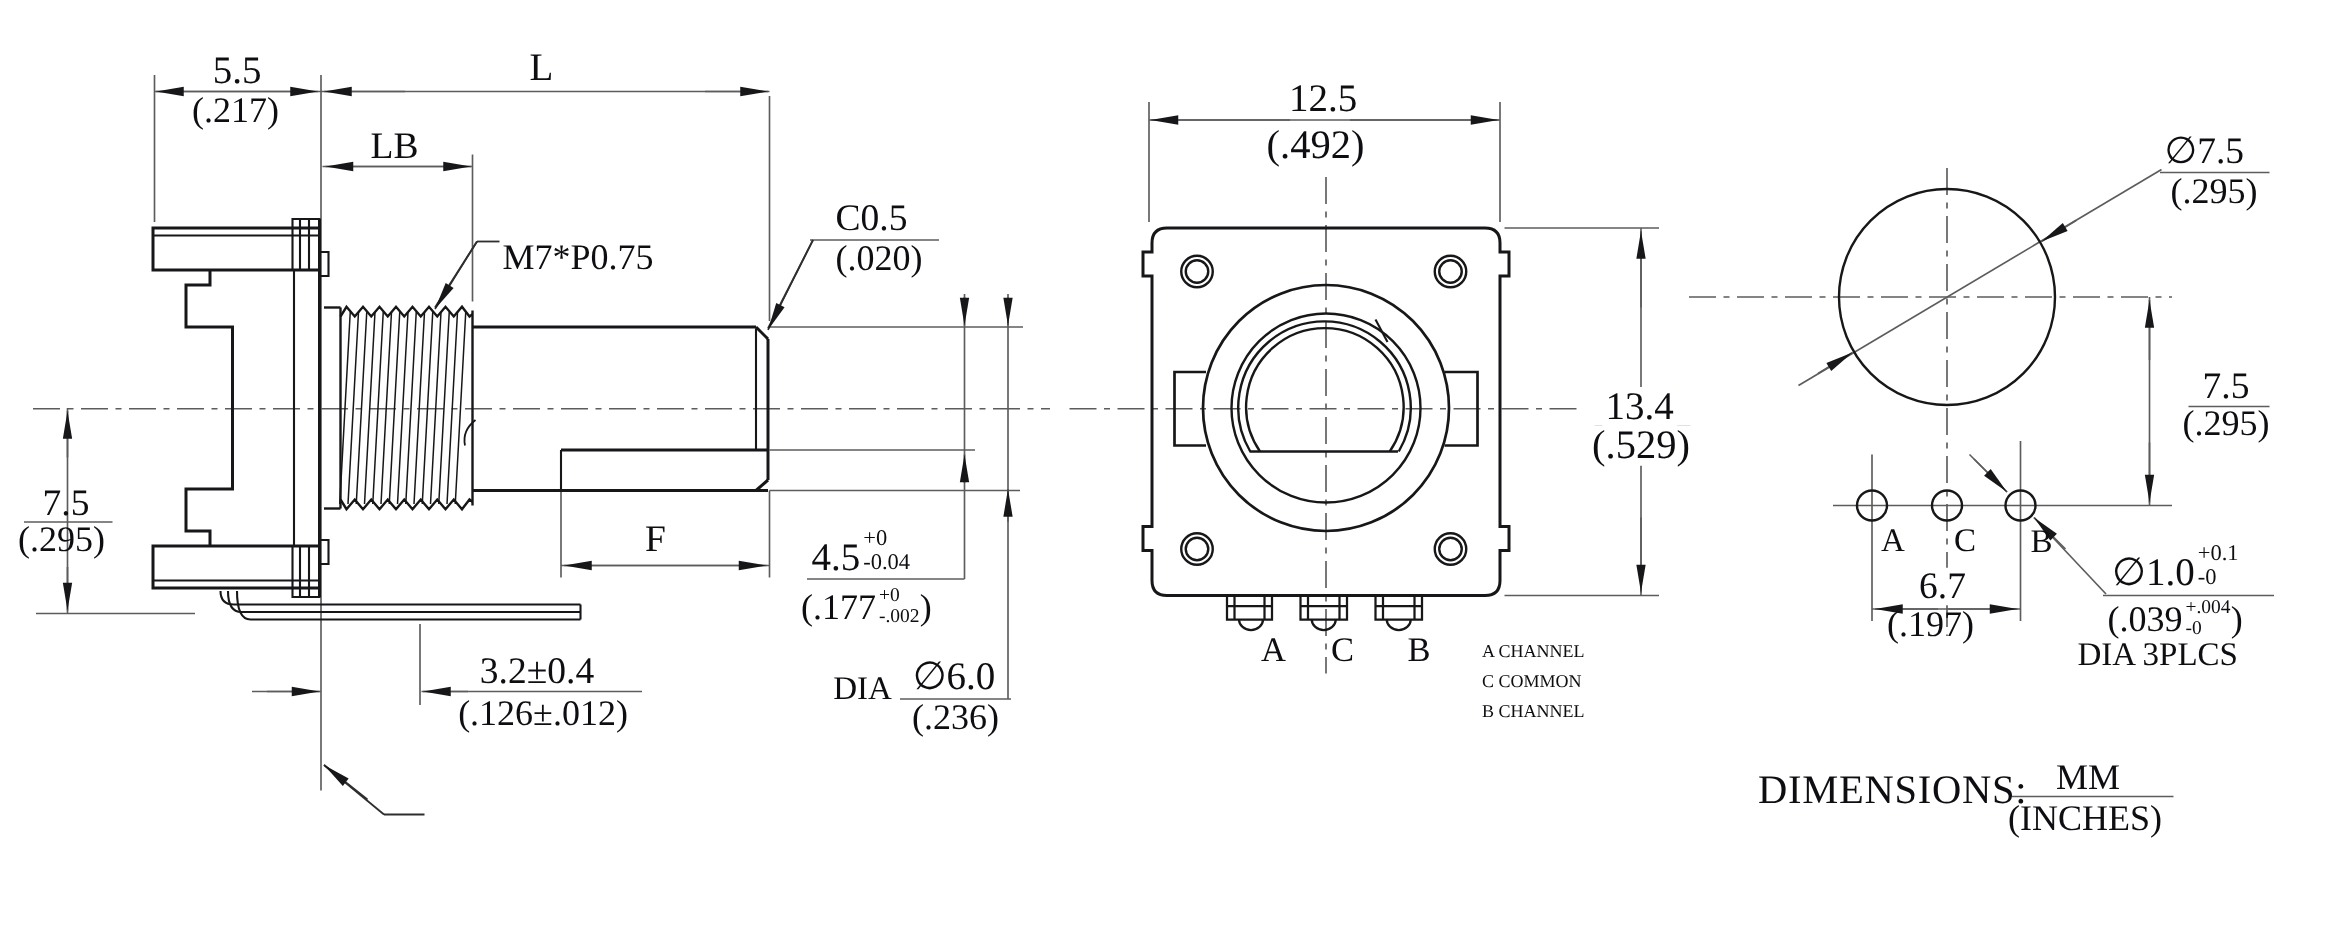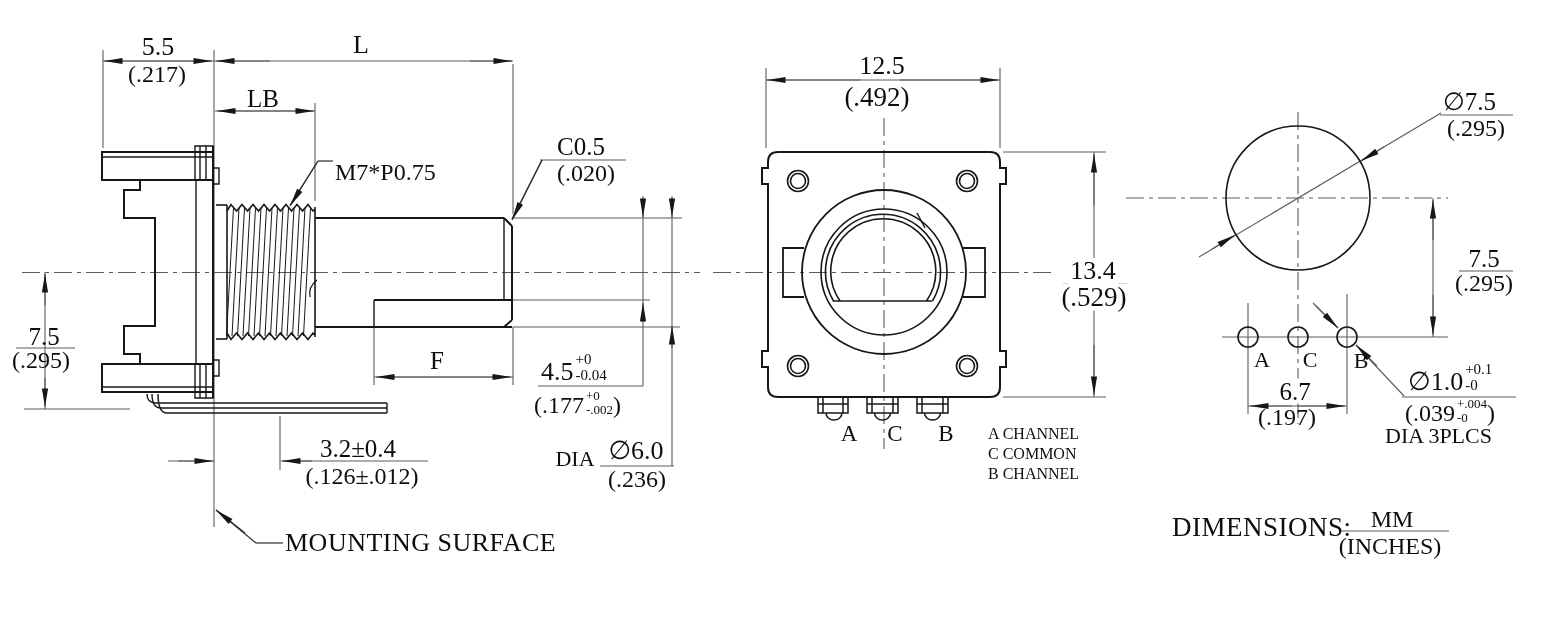--- a/index.html
+++ b/index.html
@@ -10,21 +10,21 @@
   .c{transform:translate(-50%,-50%);text-align:center;}
   .l{transform:translate(0,-50%);}
   .bgw{background:#ffffff;padding:0 2px;}
   .s26{font-size:26px;}
   .s25{font-size:25px;}
   .s24{font-size:24px;}
   .s23{font-size:23px;}
   .s22{font-size:22px;}
   .s21{font-size:27px;}
   .s20{font-size:24px;}
-  .s16{font-size:16px;}
+  .s16{font-size:12px;}
   .row{display:inline-flex;align-items:flex-end;}
   .stk{display:inline-flex;flex-direction:column;line-height:1.05;font-size:15px;
        margin-left:2px;transform:translateY(-1px);text-align:left;}
   .stk.small{font-size:13px;}
   .sp{letter-spacing:0.5px;}
 </style>
 </head>
 <body>
 
 <div id="stage">
@@ -258,21 +258,20 @@
         </span>
         <span class="s20">)</span>
       </span>
   </div>
 
   <div class="lbl c s22" style="left:575px;top:459px">DIA</div>
   <div class="lbl c s26" style="left:636px;top:451px">∅6.0</div>
   <div class="lbl c s20" style="left:637px;top:479px">(.236)</div>
   <div class="lbl c s25" style="left:358px;top:448px">3.2±0.4</div>
   <div class="lbl c s20" style="left:362px;top:476px">(.126±.012)</div>
-  <div class="lbl l s26 sp" style="left:285px;top:543px">MOUNTING SURFACE</div>
 
   <div class="lbl c s26 bgw" style="left:882px;top:66px">12.5</div>
   <div class="lbl c s21" style="left:877px;top:97px">(.492)</div>
   <div class="lbl c s26 bgw" style="left:1093px;top:271px">13.4</div>
   <div class="lbl c s21 bgw" style="left:1094px;top:297px">(.529)</div>
   <div class="lbl c s23" style="left:849px;top:433px">A</div>
   <div class="lbl c s23" style="left:895px;top:433px">C</div>
   <div class="lbl c s23" style="left:946px;top:433px">B</div>
   <div class="lbl l s16" style="left:988px;top:434px">A CHANNEL</div>
   <div class="lbl l s16" style="left:988px;top:454px">C COMMON</div>

